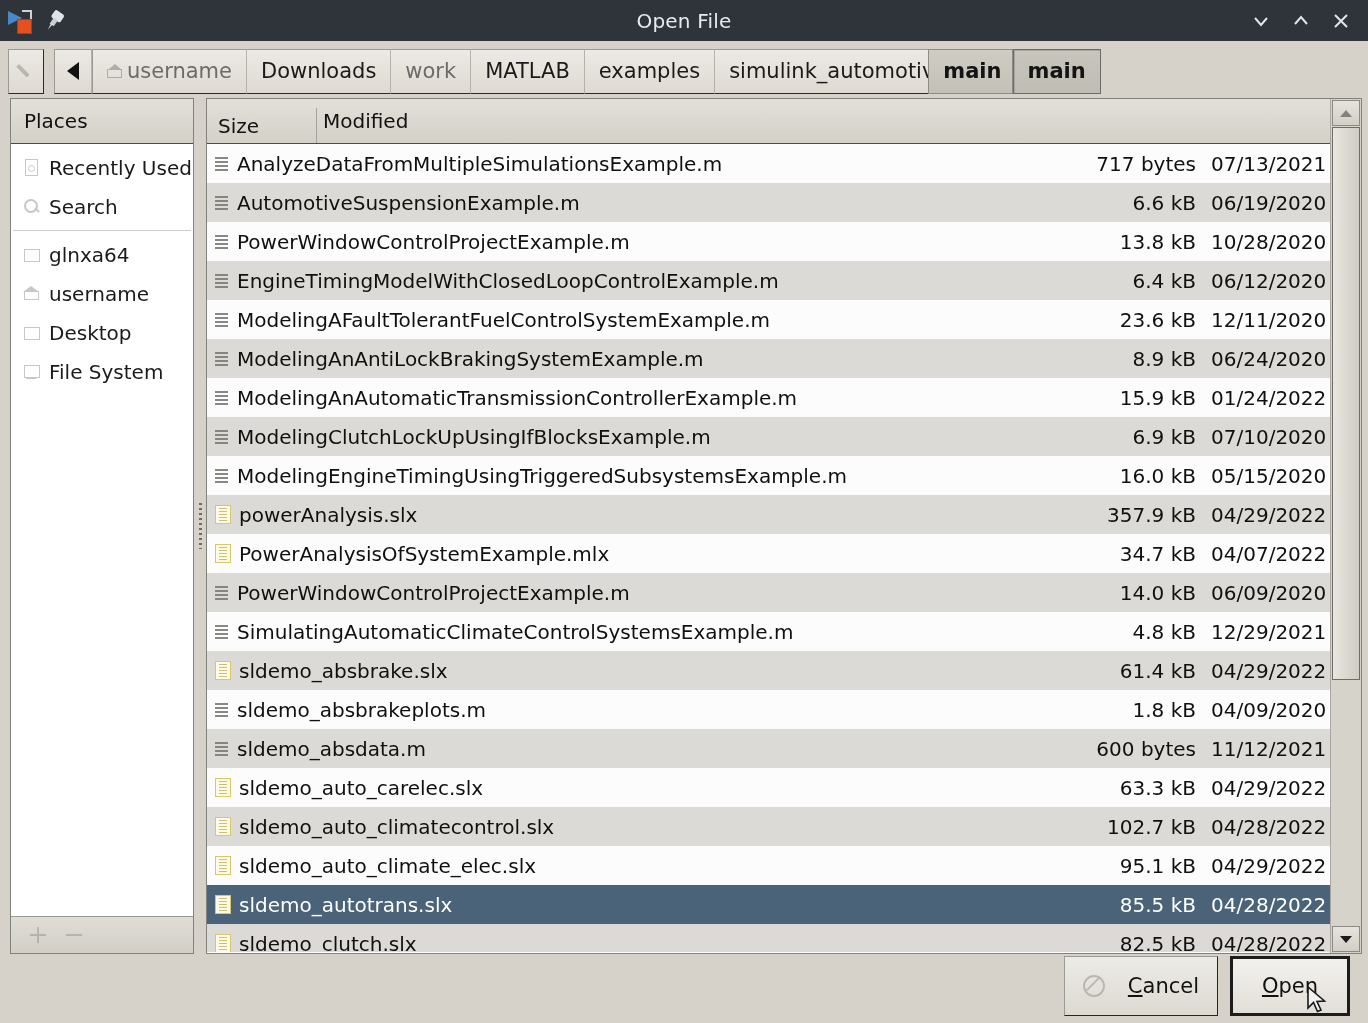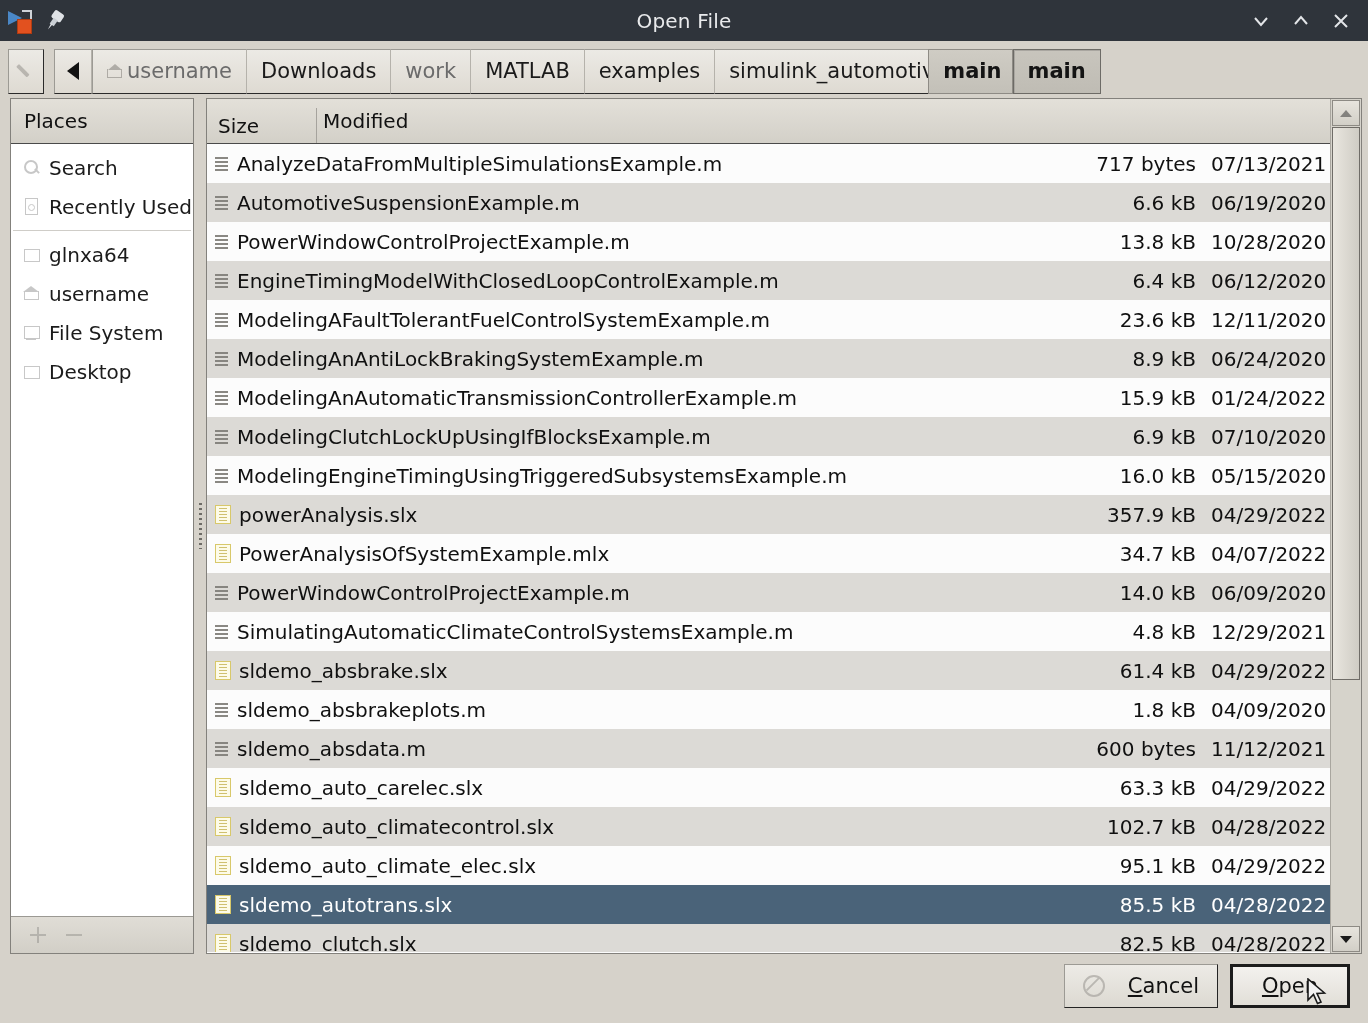--- a/index.html
+++ b/index.html
@@ -136,21 +136,21 @@
   .sb-thumb{
     position:absolute;left:0;right:0;top:0;height:69%;
     background:linear-gradient(90deg,#e9e6df,#cfccc4);border:1px solid #6f6c67;
   }
   .sb-up{width:0;height:0;border-left:6px solid transparent;border-right:6px solid transparent;border-bottom:7px solid #3a3a3a;opacity:.55;}
   .sb-dn{width:0;height:0;border-left:6px solid transparent;border-right:6px solid transparent;border-top:7px solid #1b1b1b;}
 
   
   .actionbar{height:63px;min-height:63px;display:flex;align-items:center;justify-content:flex-end;gap:0;padding:0 18px 6px 0;background:#d6d2ca;}
   .abtn{
-    height:44px;min-width:112px;box-sizing:border-box;padding:0 18px;
+    height:60px;min-width:112px;box-sizing:border-box;padding:0 18px;
     display:flex;align-items:center;justify-content:center;gap:23px;
     font-size:21px;color:#111;cursor:default;
     background:linear-gradient(#edebe6,#dcd9d1);
     border:1px solid #9c9a94;border-bottom-color:#242424;border-right-color:#242424;
   }
   .abtn.default{
     border:3px solid #1c1c1c;background:linear-gradient(#f3f1ee,#e2dfd8);min-width:120px;margin-left:12px;
   }
   .abtn u{text-decoration:underline;}
   .noic{width:18px;height:18px;border:2px solid #a8a5a0;border-radius:50%;position:relative;opacity:.7;}
@@ -220,43 +220,43 @@
   </div>
 
   <div class="main">
 
     <div class="places">
       <div class="places-hd">
         <span>Places</span>
       </div>
       <div class="places-list">
         <div class="pl-item">
+          <span class="pl-ic ic-doc"></span>
+          <span>Recently Used</span>
+        </div>
+        <div class="pl-item">
           <span class="pl-ic ic-search"></span>
           <span>Search</span>
         </div>
-        <div class="pl-item">
-          <span class="pl-ic ic-doc"></span>
-          <span>Recently Used</span>
-        </div>
         <div class="pl-sep"></div>
         <div class="pl-item">
           <span class="pl-ic ic-folder"></span>
           <span>glnxa64</span>
         </div>
         <div class="pl-item">
           <span class="pl-ic ic-home"></span>
           <span>username</span>
         </div>
         <div class="pl-item">
+          <span class="pl-ic ic-folder"></span>
+          <span>Desktop</span>
+        </div>
+        <div class="pl-item">
           <span class="pl-ic ic-disk"></span>
           <span>File System</span>
-        </div>
-        <div class="pl-item">
-          <span class="pl-ic ic-folder"></span>
-          <span>Desktop</span>
         </div>
       </div>
       <div class="places-ft">
         <span class="ft-btn ft-plus"></span>
         <span class="ft-btn ft-minus"></span>
       </div>
     </div>
 
     <div class="grip">
         <i></i>

